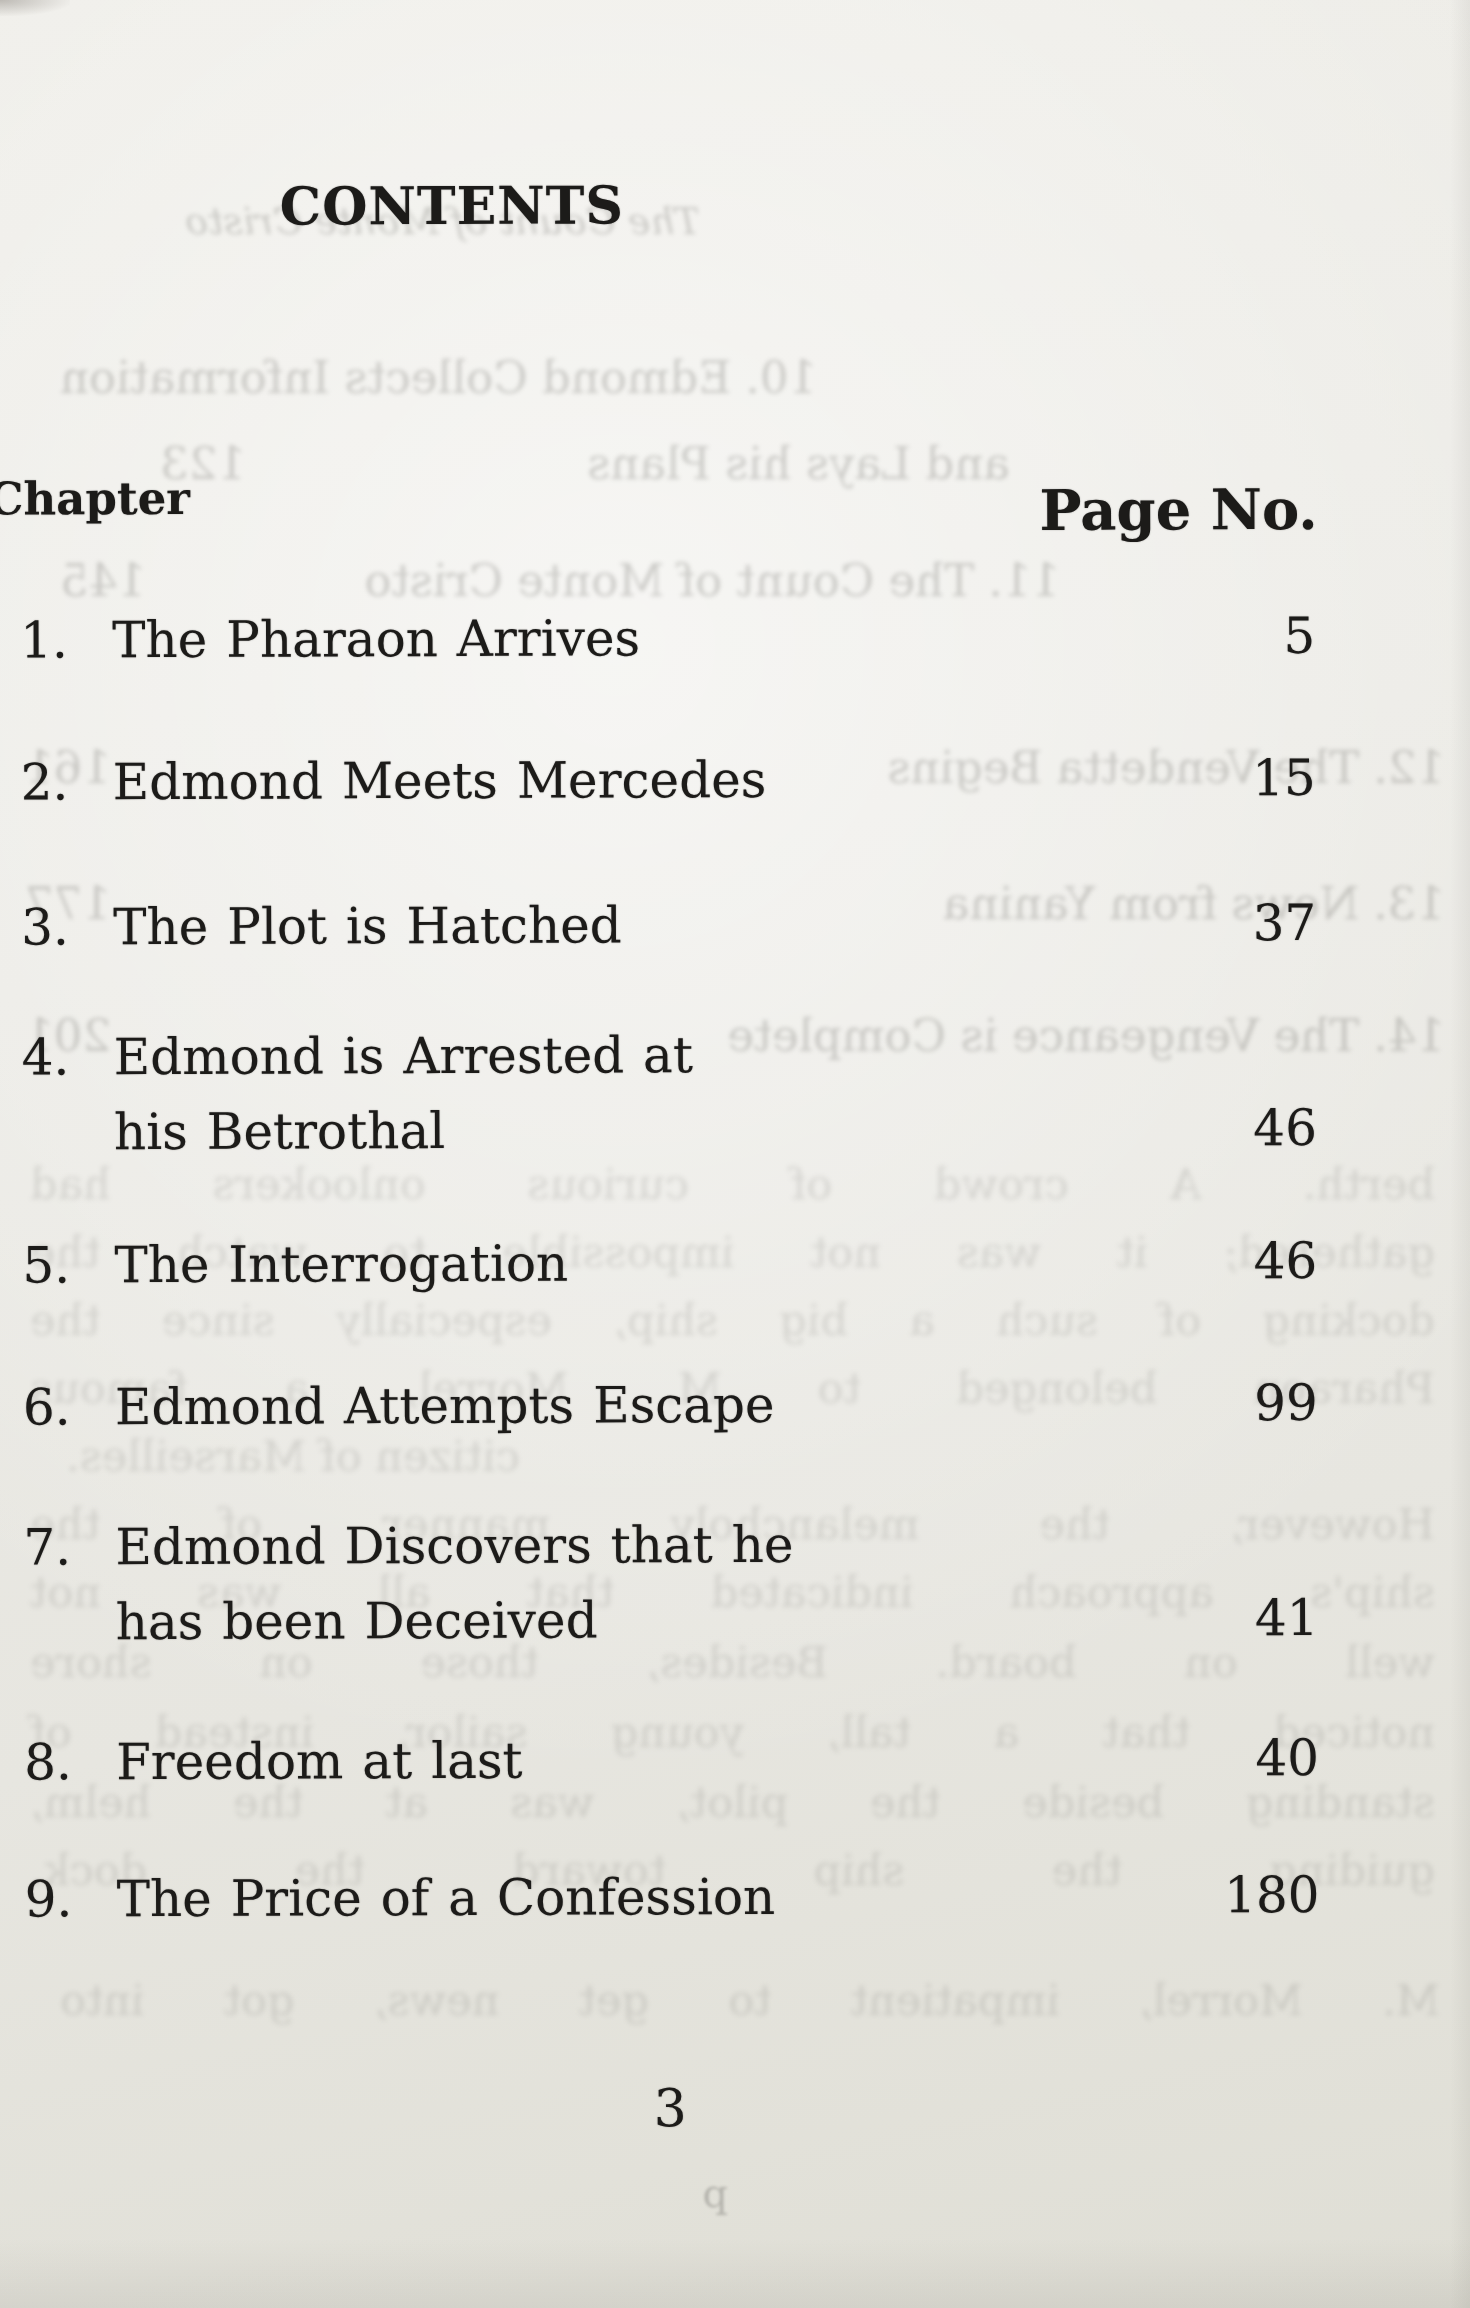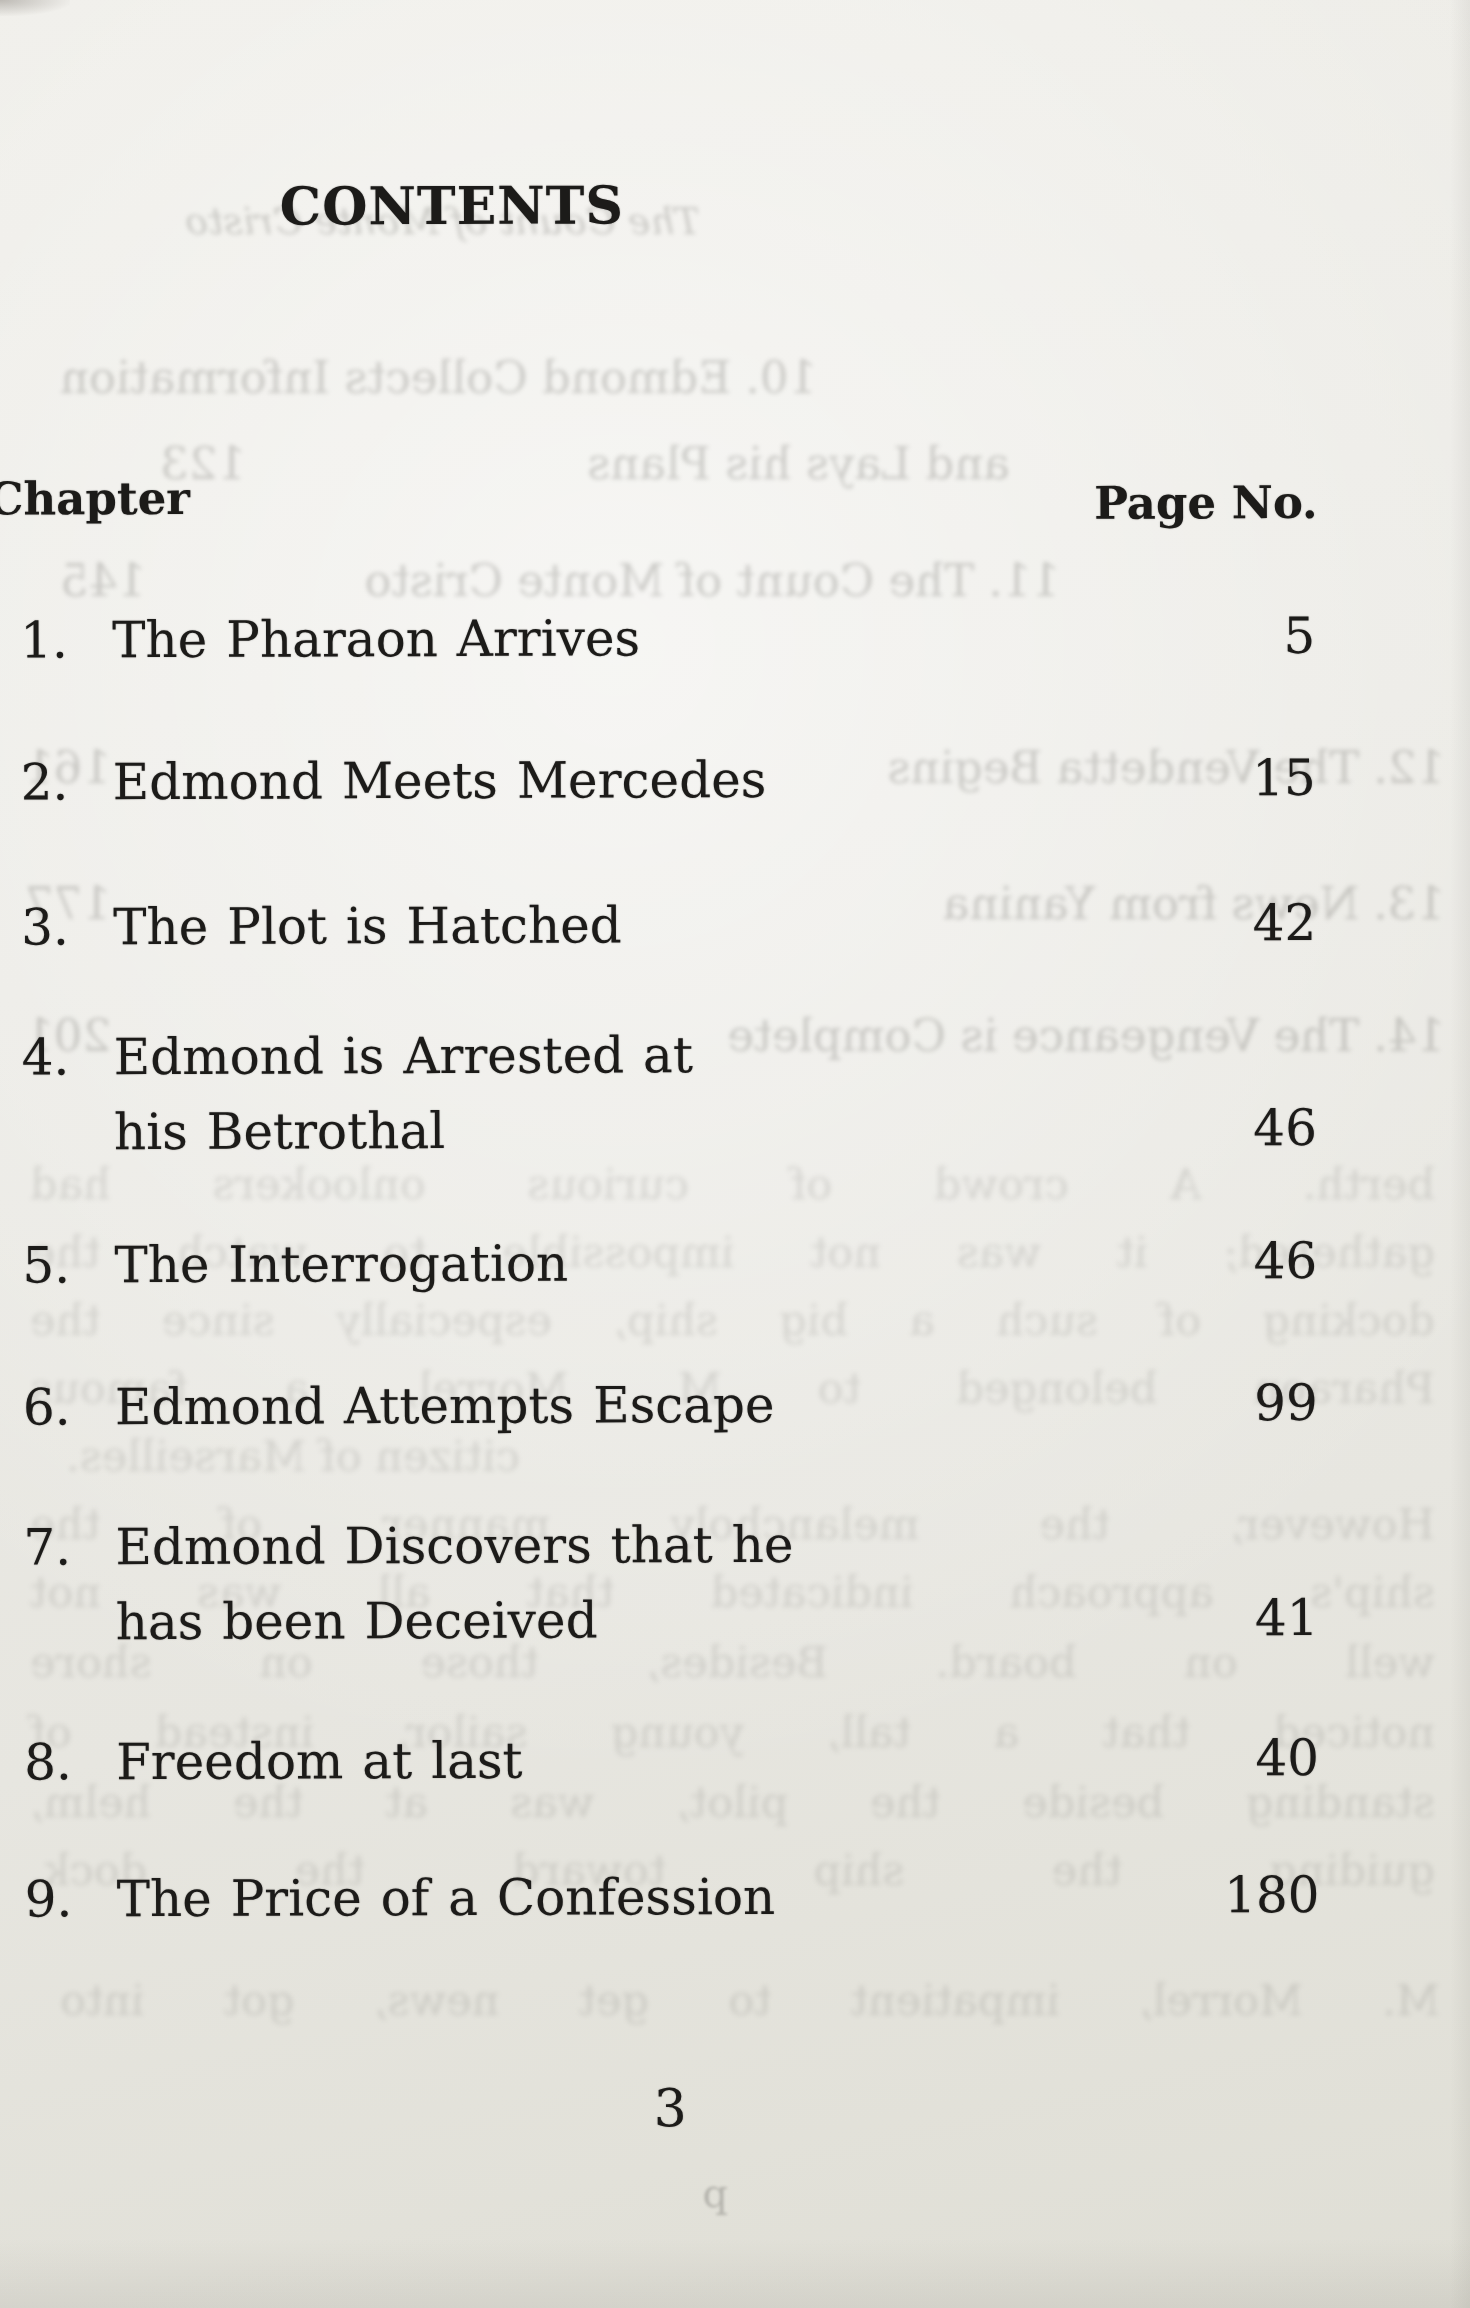--- a/index.html
+++ b/index.html
@@ -60,21 +60,21 @@
   .ghost:nth-of-type(20){top:2168px;left:688px;width:40px;}
 
   
   #print{
     position:absolute;inset:0;z-index:2;
     color:#1c1b19;text-shadow:0 0 1.4px rgba(35,33,30,.45);
     transform:rotate(-0.2deg);
   }
   #title{position:absolute;top:174px;left:283px;font-size:52px;font-weight:bold;letter-spacing:1px;}
   #col-chapter{position:absolute;top:470px;left:-10px;font-size:45px;font-weight:bold;}
-  #col-page{position:absolute;top:478px;right:150px;font-size:45px;font-weight:bold;}
+  #col-page{position:absolute;top:478px;right:150px;font-size:56px;font-weight:bold;}
   #toc{position:absolute;top:601px;left:0;right:153px;}
   .toc-row{display:flex;font-size:50px;line-height:75px;}
   .toc-row:nth-of-type(2){margin-top:67px;}
   .toc-row:nth-of-type(3){margin-top:70px;}
   .toc-row:nth-of-type(4){margin-top:55px;}
   .toc-row:nth-of-type(5){margin-top:58px;}
   .toc-row:nth-of-type(6){margin-top:67px;}
   .toc-row:nth-of-type(7){margin-top:65px;}
   .toc-row:nth-of-type(8){margin-top:65px;}
   .toc-row:nth-of-type(9){margin-top:62px;}
@@ -215,21 +215,21 @@
             <div>Edmond Meets Mercedes</div>
           </div>
           <div class="toc-page">15</div>
         </div>
 
         <div class="toc-row">
           <div class="toc-num">3.</div>
           <div class="toc-title">
             <div>The Plot is Hatched</div>
           </div>
-          <div class="toc-page">42</div>
+          <div class="toc-page">37</div>
         </div>
 
         <div class="toc-row">
           <div class="toc-num">4.</div>
           <div class="toc-title">
             <div>Edmond is Arrested at</div>
             <div>his Betrothal</div>
           </div>
           <div class="toc-page">46</div>
         </div>

